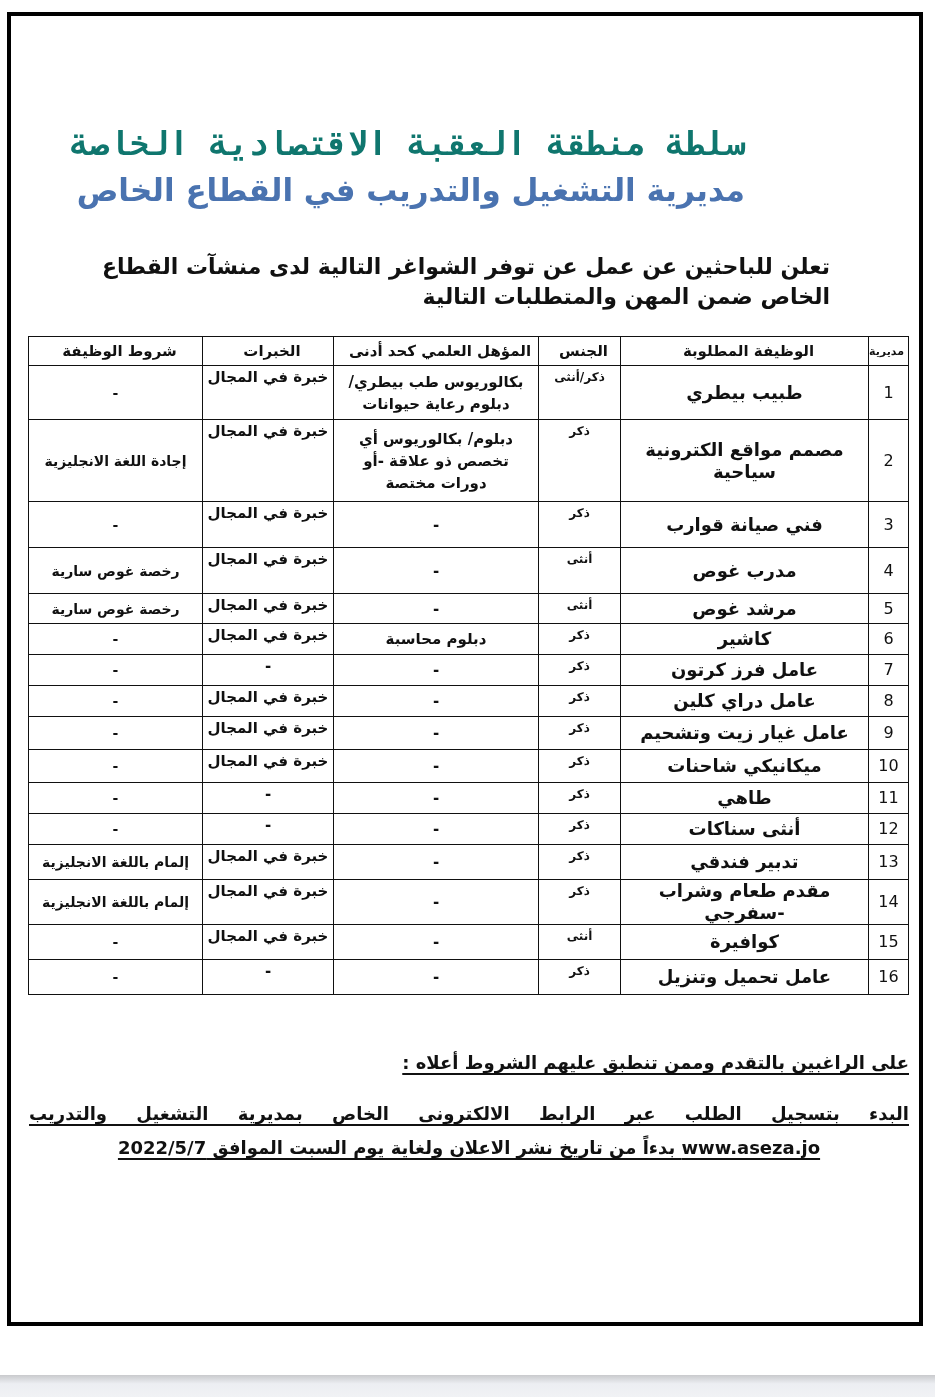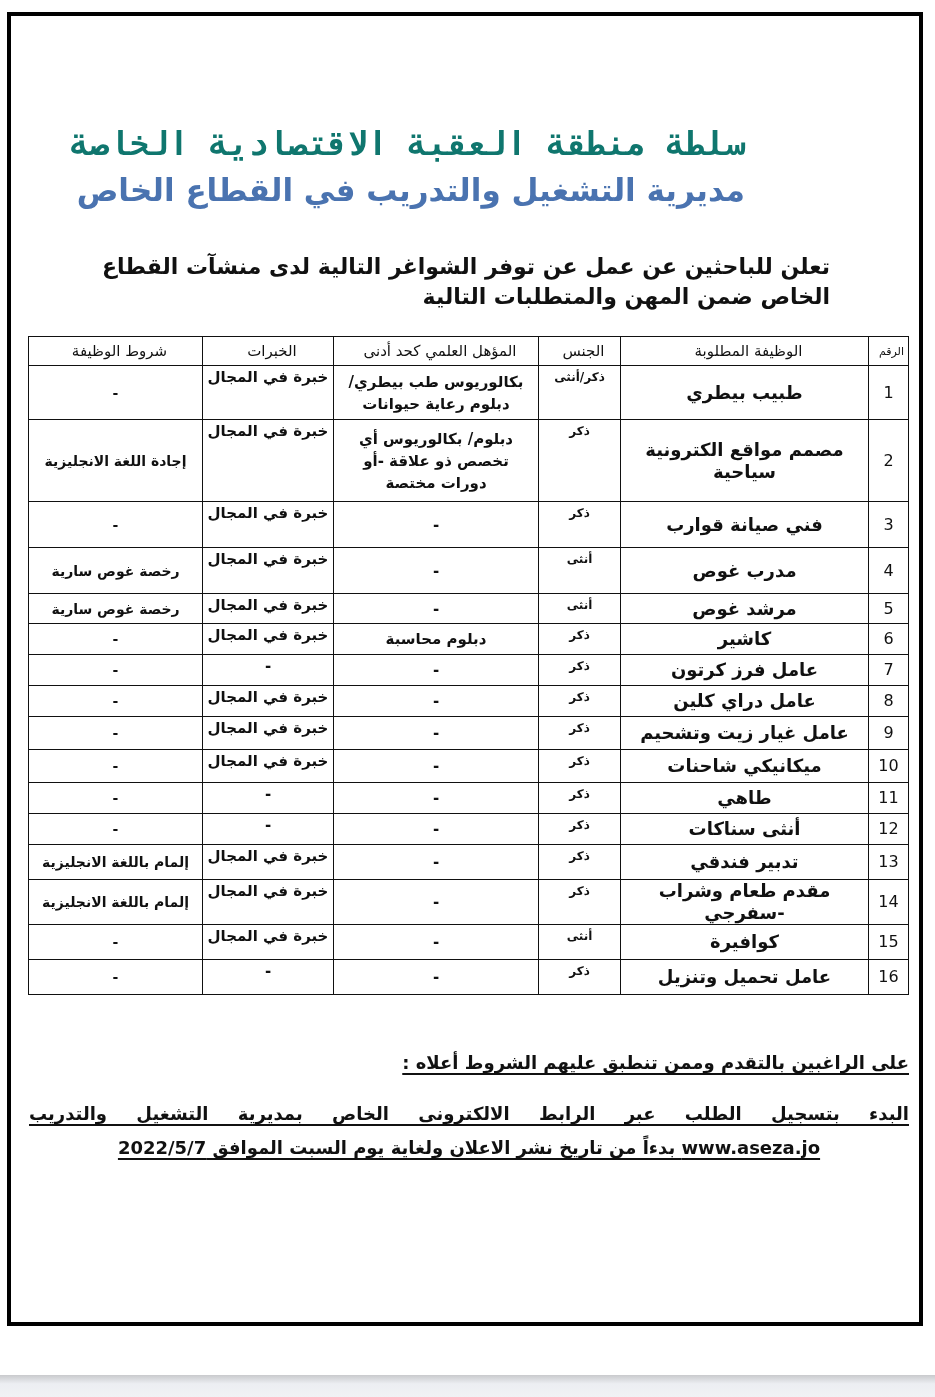--- a/index.html
+++ b/index.html
@@ -26,21 +26,21 @@
     text-align: right; font-weight: bold; font-size: 22px; line-height: 30px; color: #111;
   }
   table.jobs {
     position: absolute; left: 28px; top: 336px; width: 880px; border-collapse: collapse;
     direction: rtl; table-layout: fixed;
   }
   table.jobs th, table.jobs td {
     border: 1.5px solid #111; padding: 0 4px; text-align: center; vertical-align: middle;
     color: #111;
   }
-  table.jobs th { font-weight: normal; font-size: 15px; height: 28px; padding-left: 12px; }
+  table.jobs th { font-weight: bold; font-size: 15px; height: 28px; padding-left: 12px; }
   table.jobs th.c-num { font-size: 11px; }
   table.jobs td { font-size: 15px; font-weight: bold; line-height: 22px; }
   table.jobs td.c-num { font-weight: normal; font-size: 16px; }
   table.jobs td.c-job { font-size: 18px; }
   table.jobs td.c-gender { vertical-align: top; font-size: 12px; margin-top: 43px; }
   table.jobs td.c-exp { vertical-align: top; }
   table.jobs td.c-qual { vertical-align: middle; }
   table.jobs td.c-cond { font-size: 14px; }
   .notice {
     position: absolute; right: 26px; width: 880px; direction: rtl; font-weight: bold;
@@ -65,21 +65,21 @@
   <colgroup>
     <col style="width:40px">
     <col style="width:248px">
     <col style="width:82px">
     <col style="width:205px">
     <col style="width:131px">
     <col style="width:174px">
   </colgroup>
   <thead>
     <tr>
-      <th class="c-num">الرقم</th>
+      <th class="c-num">مديرية</th>
       <th>الوظيفة المطلوبة</th>
       <th>الجنس</th>
       <th>المؤهل العلمي كحد أدنى</th>
       <th>الخبرات</th>
       <th>شروط الوظيفة</th>
     </tr>
   </thead>
   <tbody id="rows">
       <tr style="height: 54px;">
         <td class="c-num">1</td>

